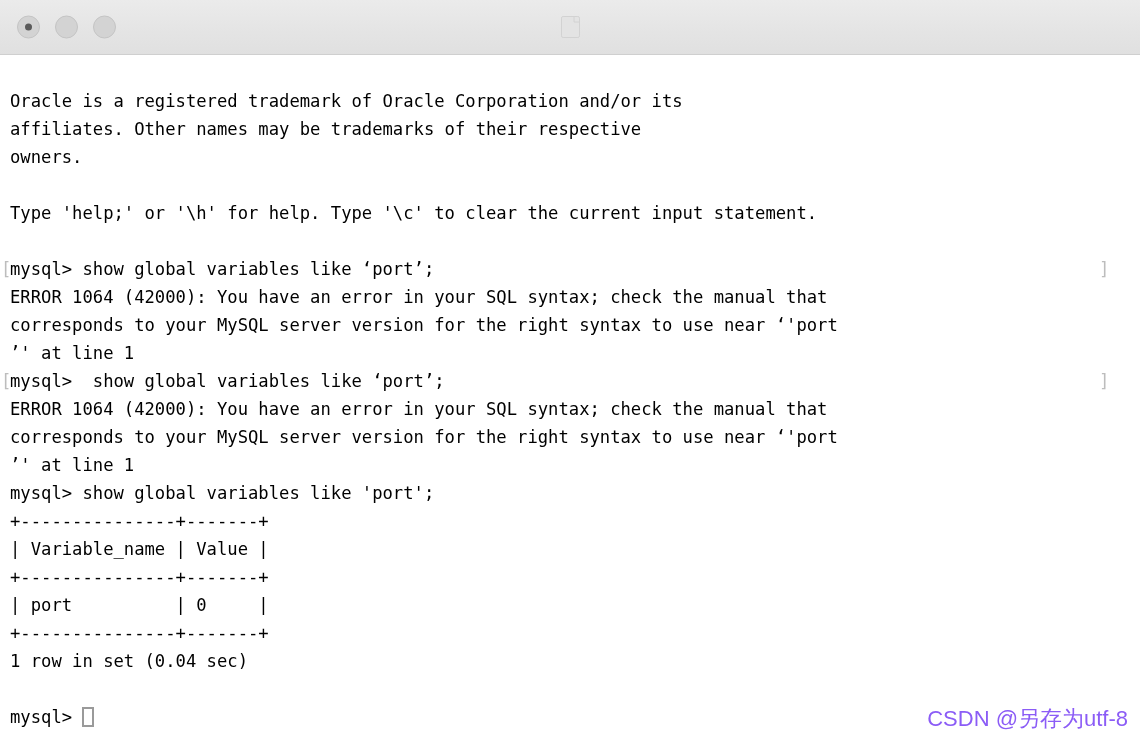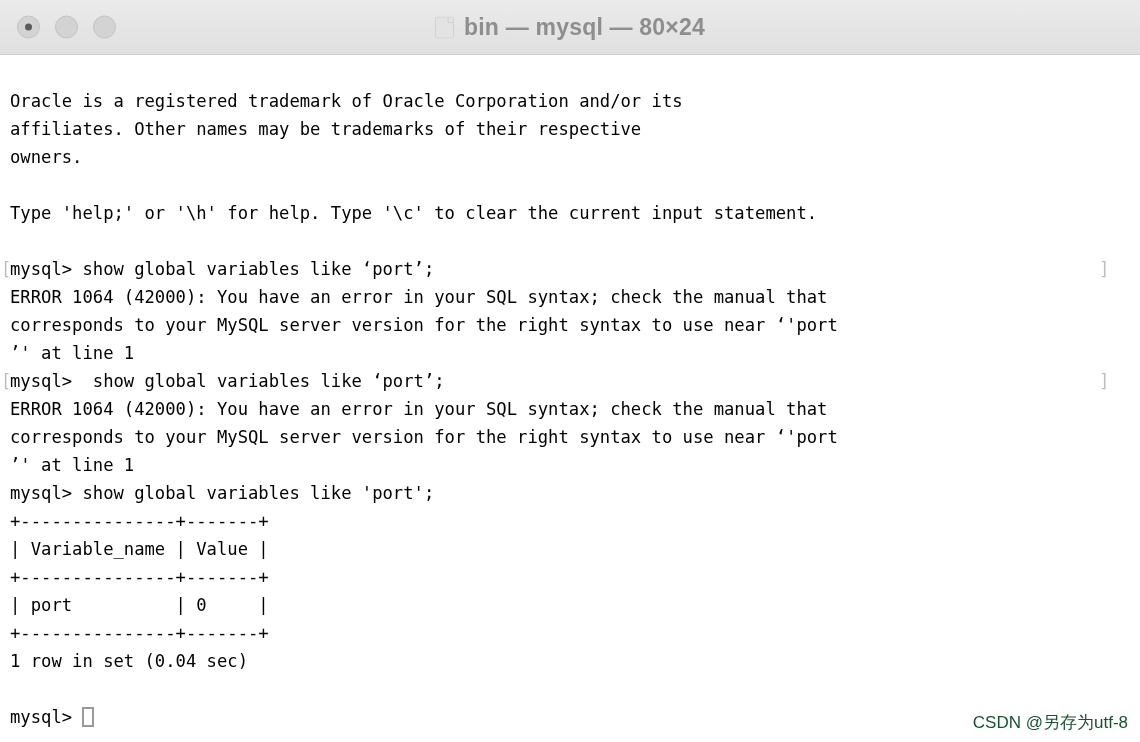--- a/index.html
+++ b/index.html
@@ -134,22 +134,22 @@
     border: 2px solid #9a9a9a;
     box-sizing: border-box;
     vertical-align: -4px;
   }
 
   #watermark {
     position: absolute;
     right: 12px;
     bottom: 8px;
     font-family: "Liberation Sans", sans-serif;
-    font-size: 17px;
-    color: #14532d;
+    font-size: 22px;
+    color: #8b5cf6;
     white-space: nowrap;
     user-select: none;
   }
 </style>
 </head>
 <body>
 
 <div id="window">
 
   <div id="titlebar">
@@ -160,21 +160,20 @@
         </div>
       <div class="light"></div>
       <div class="light"></div>
     </div>
 
     <div id="title-block">
       <svg id="folder-icon" viewBox="0 0 19 22" aria-hidden="true">
         <rect x="0.5" y="0.5" width="18" height="21" rx="1.6" fill="#e3e3e3" stroke="#d2d2d2"></rect>
         <path d="M13 0.5 L13 6 L18.5 6" fill="none" stroke="#d2d2d2"></path>
       </svg>
-      <span id="window-title">bin — mysql — 80×24</span>
     </div>
 
   </div>
 
   <div id="terminal">
     <div id="screen"><div class="row"><span>Oracle is a registered trademark of Oracle Corporation and/or its</span></div><div class="row"><span>affiliates. Other names may be trademarks of their respective</span></div><div class="row"><span>owners.</span></div><div class="row blank"><span> </span></div><div class="row"><span>Type 'help;' or '\h' for help. Type '\c' to clear the current input statement.</span></div><div class="row blank"><span> </span></div><div class="row"><span class="mark-left">[</span><span class="mark-right">]</span><span>mysql&gt; show global variables like ‘port’;</span></div><div class="row"><span>ERROR 1064 (42000): You have an error in your SQL syntax; check the manual that</span></div><div class="row"><span>corresponds to your MySQL server version for the right syntax to use near ‘'port</span></div><div class="row"><span>’' at line 1</span></div><div class="row"><span class="mark-left">[</span><span class="mark-right">]</span><span>mysql&gt;  show global variables like ‘port’;</span></div><div class="row"><span>ERROR 1064 (42000): You have an error in your SQL syntax; check the manual that</span></div><div class="row"><span>corresponds to your MySQL server version for the right syntax to use near ‘'port</span></div><div class="row"><span>’' at line 1</span></div><div class="row"><span>mysql&gt; show global variables like 'port';</span></div><div class="row"><span>+---------------+-------+</span></div><div class="row"><span>| Variable_name | Value |</span></div><div class="row"><span>+---------------+-------+</span></div><div class="row"><span>| port          | 0     |</span></div><div class="row"><span>+---------------+-------+</span></div><div class="row"><span>1 row in set (0.04 sec)</span></div><div class="row blank"><span> </span></div><div class="row"><span>mysql&gt; </span><span class="cursor"></span></div></div>
     <div id="watermark">CSDN @另存为utf-8</div>
   </div>
 
 </div>

